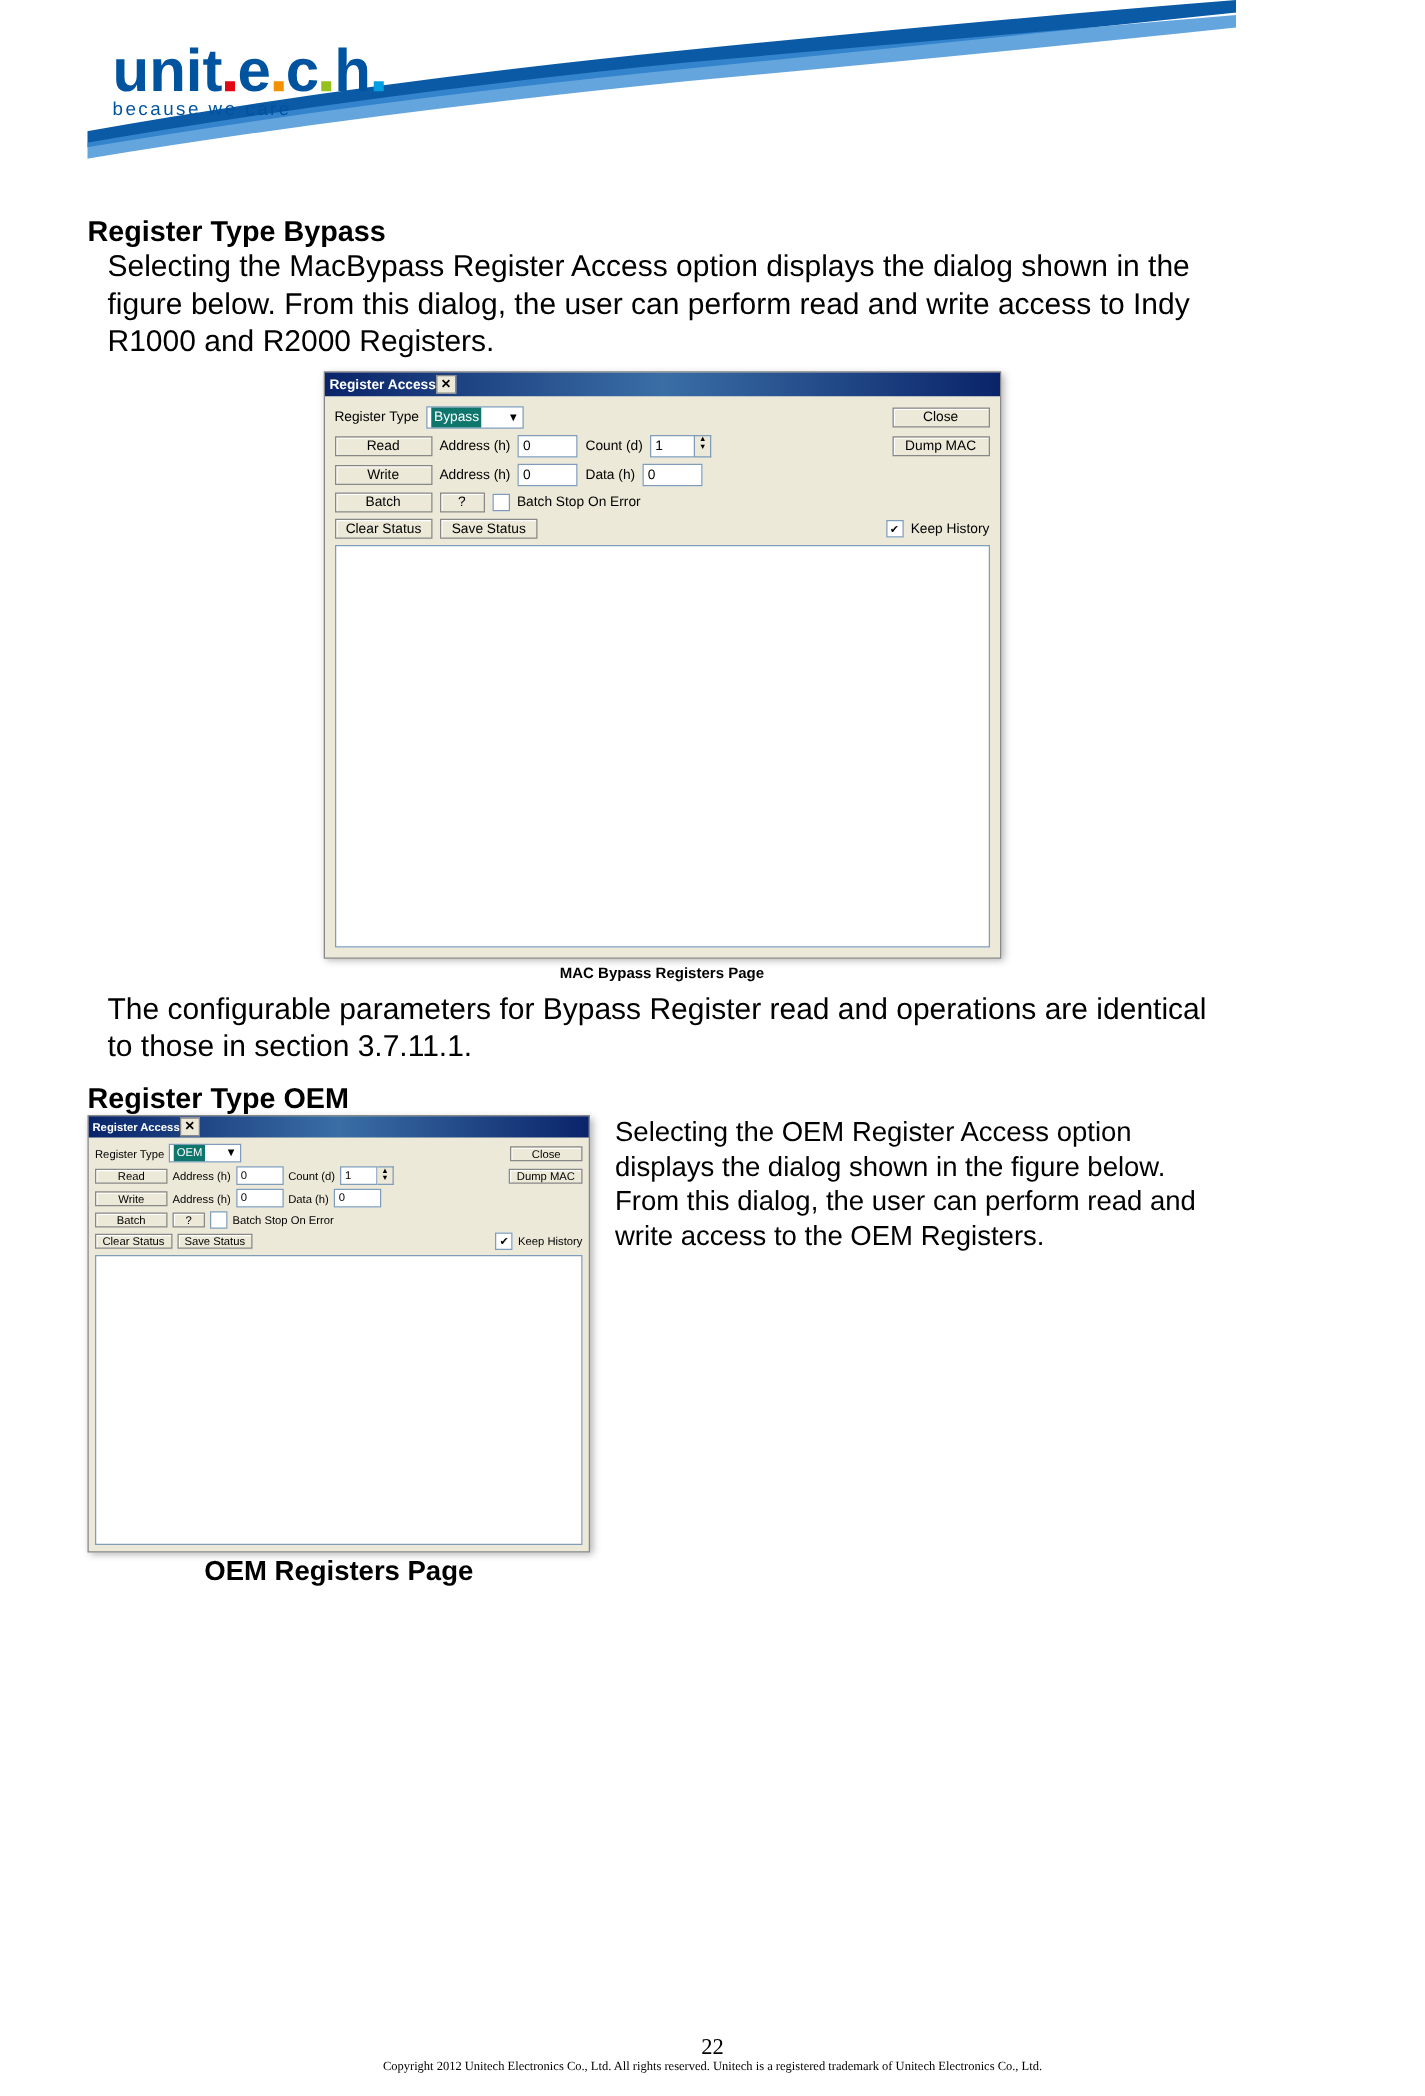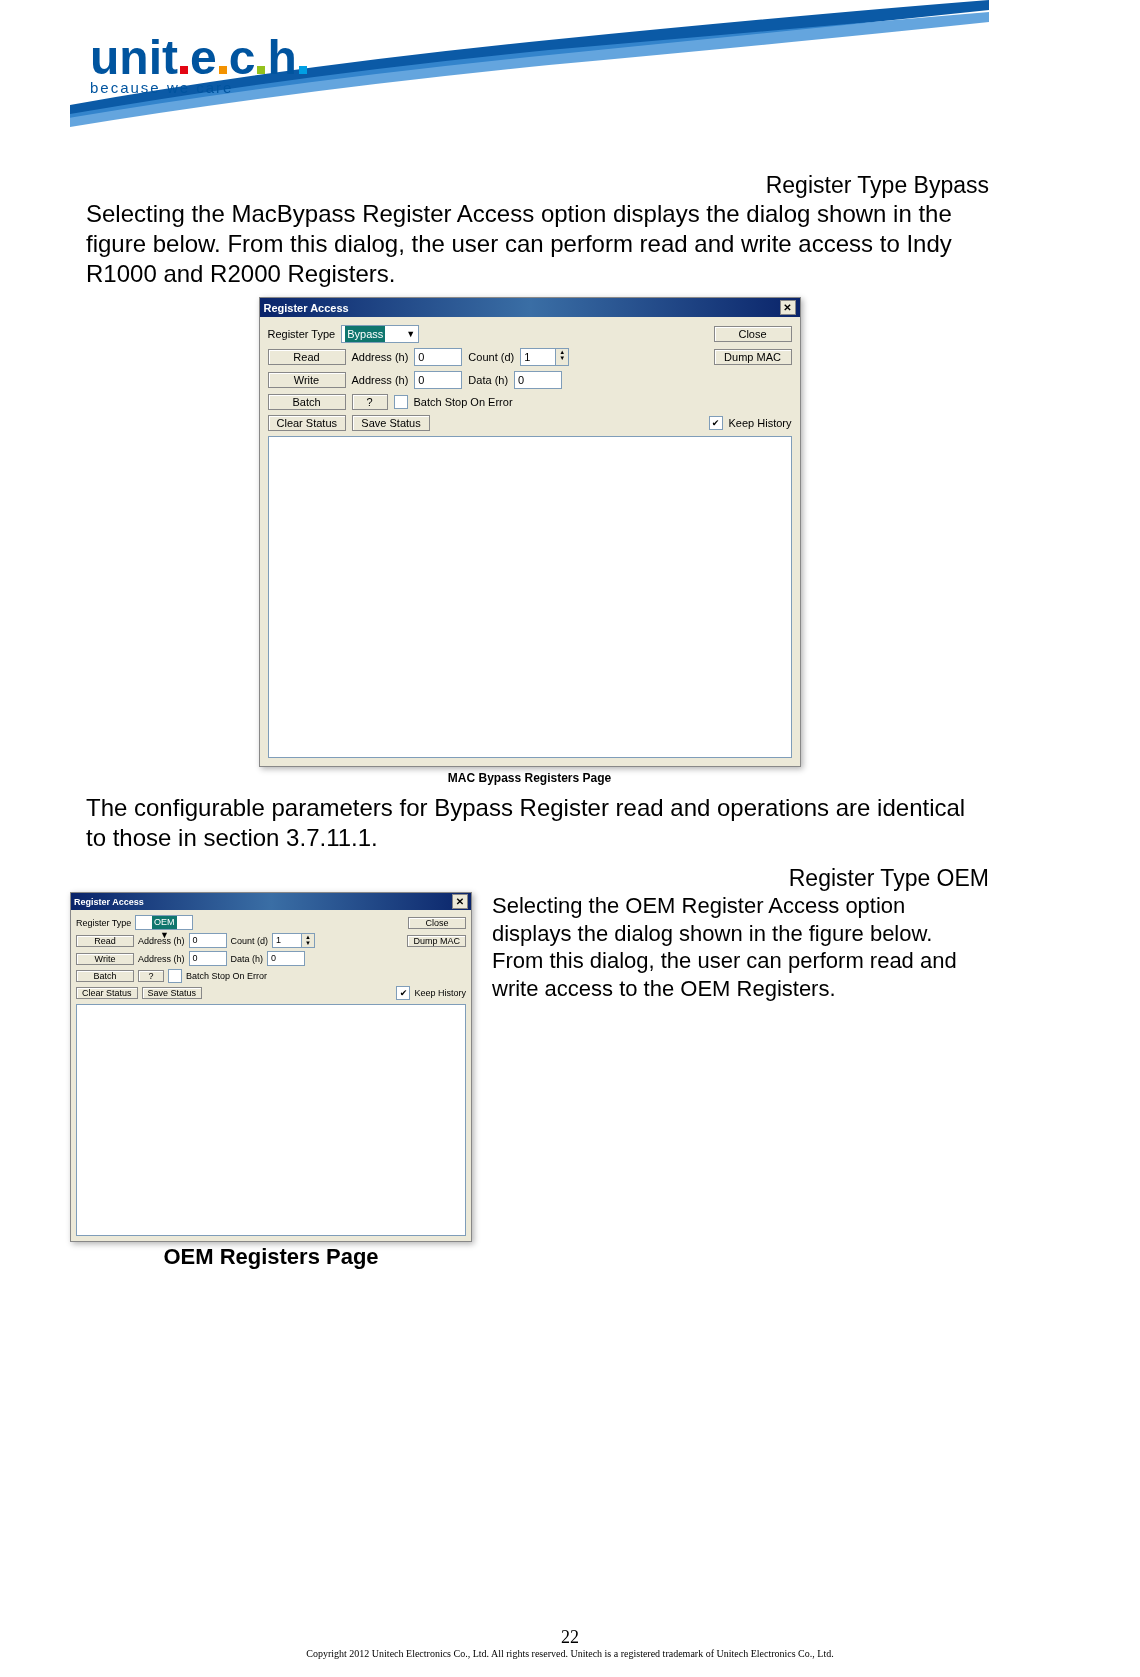--- a/index.html
+++ b/index.html
@@ -51,23 +51,22 @@
   }
   .swoosh {
     position: absolute;
     top: 0;
     right: 0;
     width: 1140px;
     height: 160px;
   }
   h3 {
     font-size: 23px;
-    font-weight: normal;
+    font-weight: bold;
     margin: 12px 0 0 0;
-    text-align: right;
   }
   .body-text {
     font-size: 24px;
     line-height: 1.25;
     margin: 0 0 6px 16px;
   }
   .figure-wrap {
     text-align: center;
     margin: 8px 0;
   }
@@ -89,21 +88,20 @@
     color: #000;
   }
   .win.large { width: 540px; }
   .win.small { width: 400px; font-size: 9px; }
   .titlebar {
     background: linear-gradient(to right,#0a246a,#3a6ea5,#0a246a);
     color: #fff;
     font-weight: bold;
     padding: 2px 4px;
     display: flex;
-    justify-content: space-between;
     align-items: center;
   }
   .win.small .titlebar { padding: 1px 3px; }
   .close-x {
     background: #ece9d8;
     color: #000;
     width: 14px;
     height: 13px;
     font-size: 10px;
     line-height: 13px;
@@ -134,21 +132,21 @@
   .select, .input {
     background: #fff;
     border: 1px solid #7f9db9;
     padding: 0 3px;
     font-size: inherit;
     height: 16px;
     line-height: 16px;
   }
   .win.small .select, .win.small .input { height: 13px; line-height: 13px; }
   .select { min-width: 70px; display: flex; justify-content: space-between; align-items: center; }
-  .win.small .select { min-width: 50px; flex-direction: column; }
+  .win.small .select { min-width: 50px; }
   .select .arrow { font-size: 9px; }
   .spinner {
     display: flex;
     align-items: stretch;
   }
   .spin-btns {
     display: flex;
     flex-direction: column;
     border: 1px solid #7f9db9;
     border-left: none;

